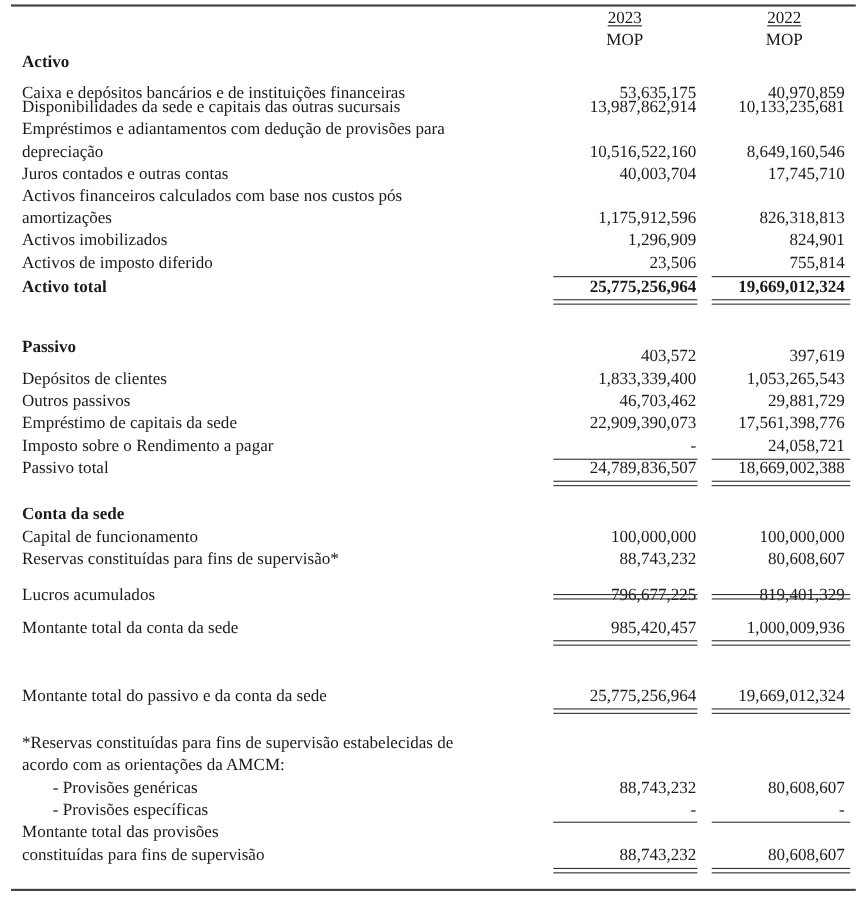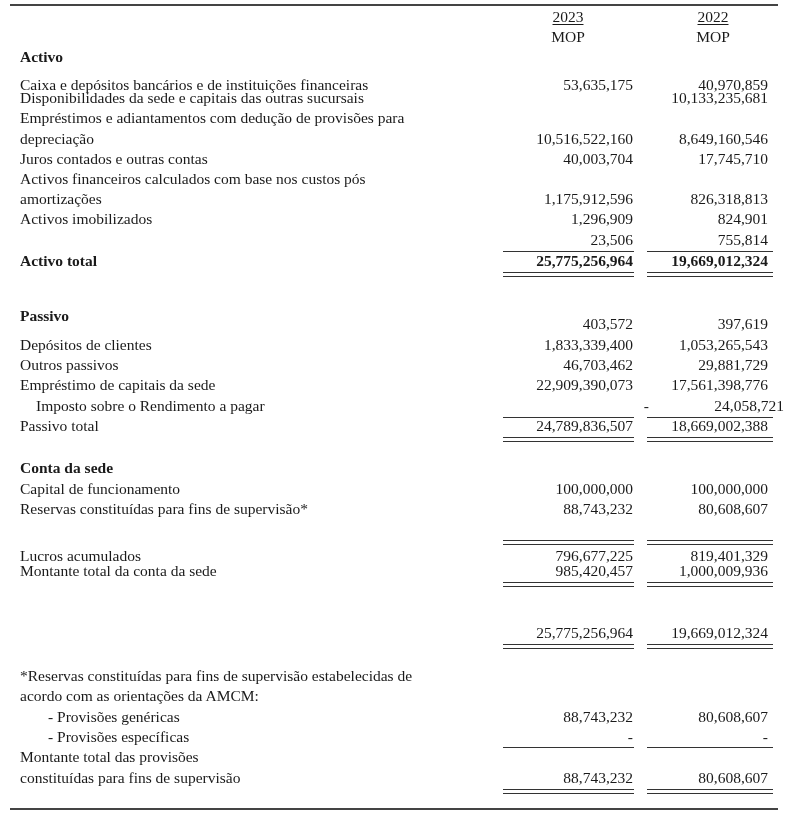--- a/index.html
+++ b/index.html
@@ -44,20 +44,21 @@
 <div class="row" style="top:47px;">
   <span class="label bold">Activo</span>
 </div>
 <div class="row" style="top:75px;">
   <span class="label">Caixa e depósitos bancários e de instituições financeiras</span>
   <span class="c1">53,635,175</span>
   <span class="c2">40,970,859</span>
 </div>
 <div class="row" style="top:88px;">
   <span class="label">Disponibilidades da sede e capitais das outras sucursais</span>
+  <span class="c1">13,987,862,914</span>
   <span class="c2">10,133,235,681</span>
 </div>
 <div class="row" style="top:108px;">
   <span class="label">Empréstimos e adiantamentos com dedução de provisões para</span>
 </div>
 <div class="row" style="top:129px;">
   <span class="label">depreciação</span>
   <span class="c1">10,516,522,160</span>
   <span class="c2">8,649,160,546</span>
 </div>
@@ -73,20 +74,21 @@
   <span class="label">amortizações</span>
   <span class="c1">1,175,912,596</span>
   <span class="c2">826,318,813</span>
 </div>
 <div class="row" style="top:209px;">
   <span class="label">Activos imobilizados</span>
   <span class="c1">1,296,909</span>
   <span class="c2">824,901</span>
 </div>
 <div class="row" style="top:230px;">
+  <span class="label">Activos de imposto diferido</span>
   <span class="c1">23,506</span>
   <span class="c2">755,814</span>
 </div>
 <div class="line c1l" style="top:251px;"></div>
 <div class="line c2l" style="top:251px;"></div>
 <div class="row" style="top:251px;font-weight:bold;">
   <span class="label">Activo total</span>
   <span class="c1">25,775,256,964</span>
   <span class="c2">19,669,012,324</span>
 </div>
@@ -108,21 +110,21 @@
 <div class="row" style="top:355px;">
   <span class="label">Outros passivos</span>
   <span class="c1">46,703,462</span>
   <span class="c2">29,881,729</span>
 </div>
 <div class="row" style="top:375px;">
   <span class="label">Empréstimo de capitais da sede</span>
   <span class="c1">22,909,390,073</span>
   <span class="c2">17,561,398,776</span>
 </div>
-<div class="row" style="top:396px;margin-left:16px;">
+<div class="row" style="top:396px;">
   <span class="label">Imposto sobre o Rendimento a pagar</span>
   <span class="c1">-</span>
   <span class="c2">24,058,721</span>
 </div>
 <div class="line c1l" style="top:417px;"></div>
 <div class="line c2l" style="top:417px;"></div>
 <div class="row" style="top:416px;">
   <span class="label">Passivo total</span>
   <span class="c1">24,789,836,507</span>
   <span class="c2">18,669,002,388</span>
@@ -136,37 +138,38 @@
 <div class="row" style="top:479px;">
   <span class="label">Capital de funcionamento</span>
   <span class="c1">100,000,000</span>
   <span class="c2">100,000,000</span>
 </div>
 <div class="row" style="top:499px;">
   <span class="label">Reservas constituídas para fins de supervisão*</span>
   <span class="c1">88,743,232</span>
   <span class="c2">80,608,607</span>
 </div>
-<div class="row" style="top:546px;text-decoration:underline;">
+<div class="row" style="top:531px;text-decoration:underline;">
   <span class="label">Lucros acumulados</span>
   <span class="c1">796,677,225</span>
   <span class="c2">819,401,329</span>
 </div>
 <div class="line c1l dbl" style="top:540px;"></div>
 <div class="line c2l dbl" style="top:540px;"></div>
 
 <div class="row" style="top:561px;">
   <span class="label">Montante total da conta da sede</span>
   <span class="c1">985,420,457</span>
   <span class="c2">1,000,009,936</span>
 </div>
 <div class="line c1l dbl" style="top:582px;"></div>
 <div class="line c2l dbl" style="top:582px;"></div>
 
 <div class="row" style="top:623px;">
+  <span class="label">Montante total do passivo e da conta da sede</span>
   <span class="c1">25,775,256,964</span>
   <span class="c2">19,669,012,324</span>
 </div>
 <div class="line c1l dbl" style="top:644px;"></div>
 <div class="line c2l dbl" style="top:644px;"></div>
 
 <div class="row" style="top:666px;">
   <span class="label">*Reservas constituídas para fins de supervisão estabelecidas de</span>
 </div>
 <div class="row" style="top:686px;">

